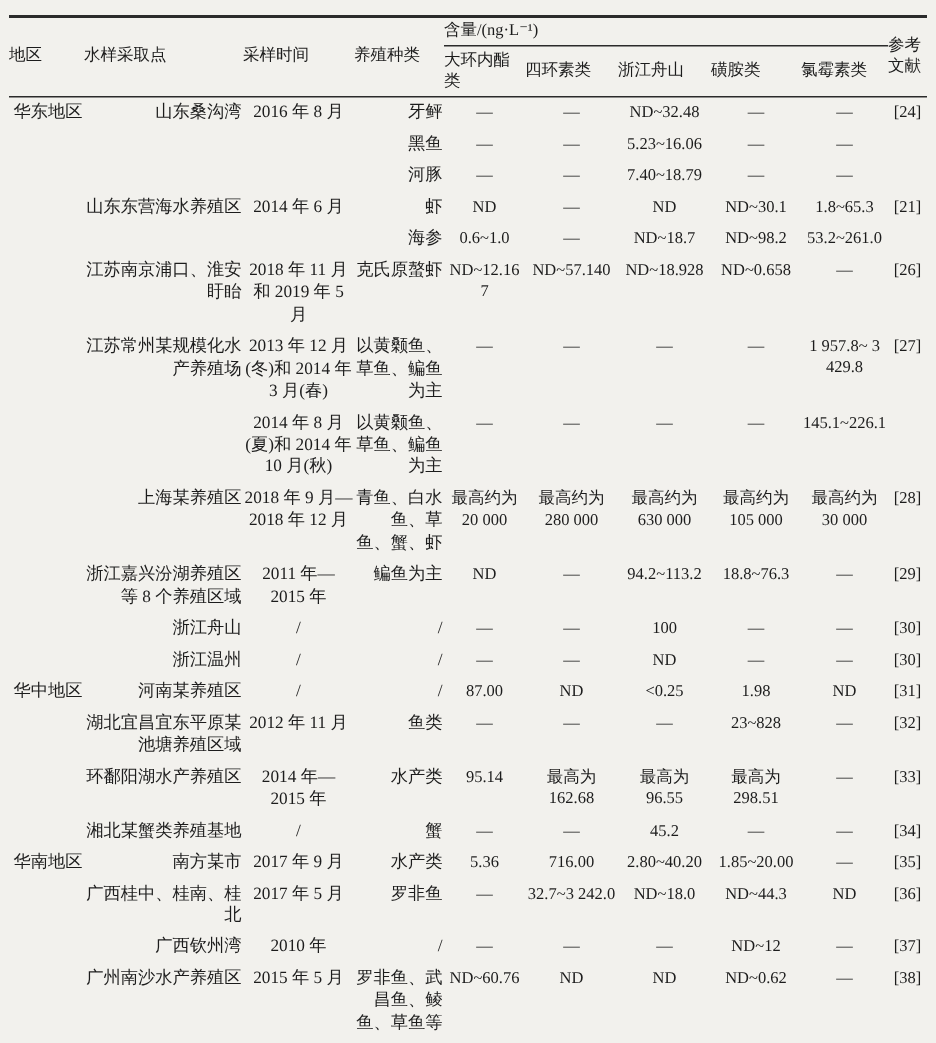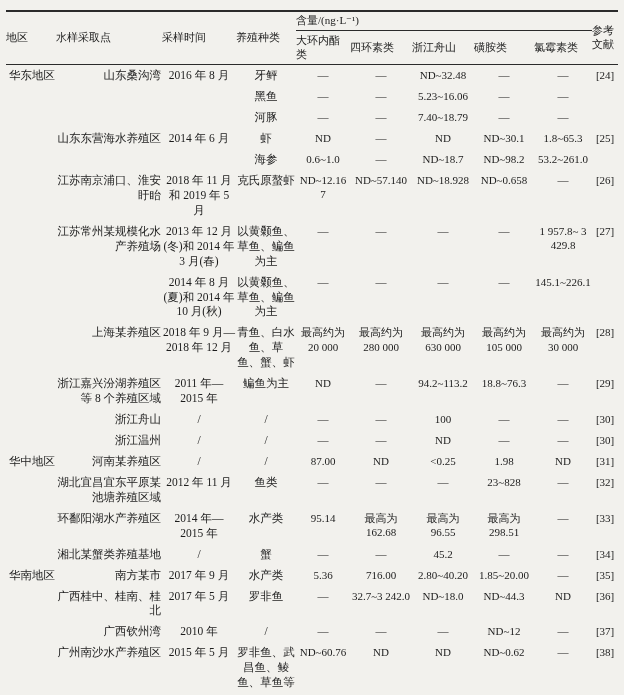--- a/index.html
+++ b/index.html
@@ -18,21 +18,21 @@
     font-weight:normal;font-size:11px;line-height:1.25;
     vertical-align:middle;padding:3px 0;text-align:left;
   }
   th.content-span{border-bottom:1px solid #2b2b2b;padding:2px 0;}
   tbody td{
     font-size:11.5px;line-height:1.3;vertical-align:top;
     padding:3px 1px;text-align:center;word-break:break-word;
   }
   tbody td:nth-child(1){text-align:right;padding-left:2px;}
   tbody td:nth-child(2){text-align:right;}
-  tbody td:nth-child(4){text-align:center;}
+  tbody td:nth-child(4){text-align:right;}
   tbody td:nth-child(5),tbody td:nth-child(6),tbody td:nth-child(7),
   tbody td:nth-child(8),tbody td:nth-child(9){font-size:11px;}
   tbody td:nth-child(10){font-size:11px;font-family:Liberation Serif, serif;}
 </style>
 </head>
 <body>
 
 <div class="page">
   <table>
     <colgroup>
@@ -104,21 +104,21 @@
         <tr>
     <td></td>
     <td>山东东营海水养殖区</td>
     <td>2014 年 6 月</td>
     <td>虾</td>
     <td>ND</td>
     <td>—</td>
     <td>ND</td>
     <td>ND~30.1</td>
     <td>1.8~65.3</td>
-    <td>[25]</td>
+    <td>[21]</td>
   </tr>
         <tr>
     <td></td>
     <td></td>
     <td></td>
     <td>海参</td>
     <td>0.6~1.0</td>
     <td>—</td>
     <td>ND~18.7</td>
     <td>ND~98.2</td>

